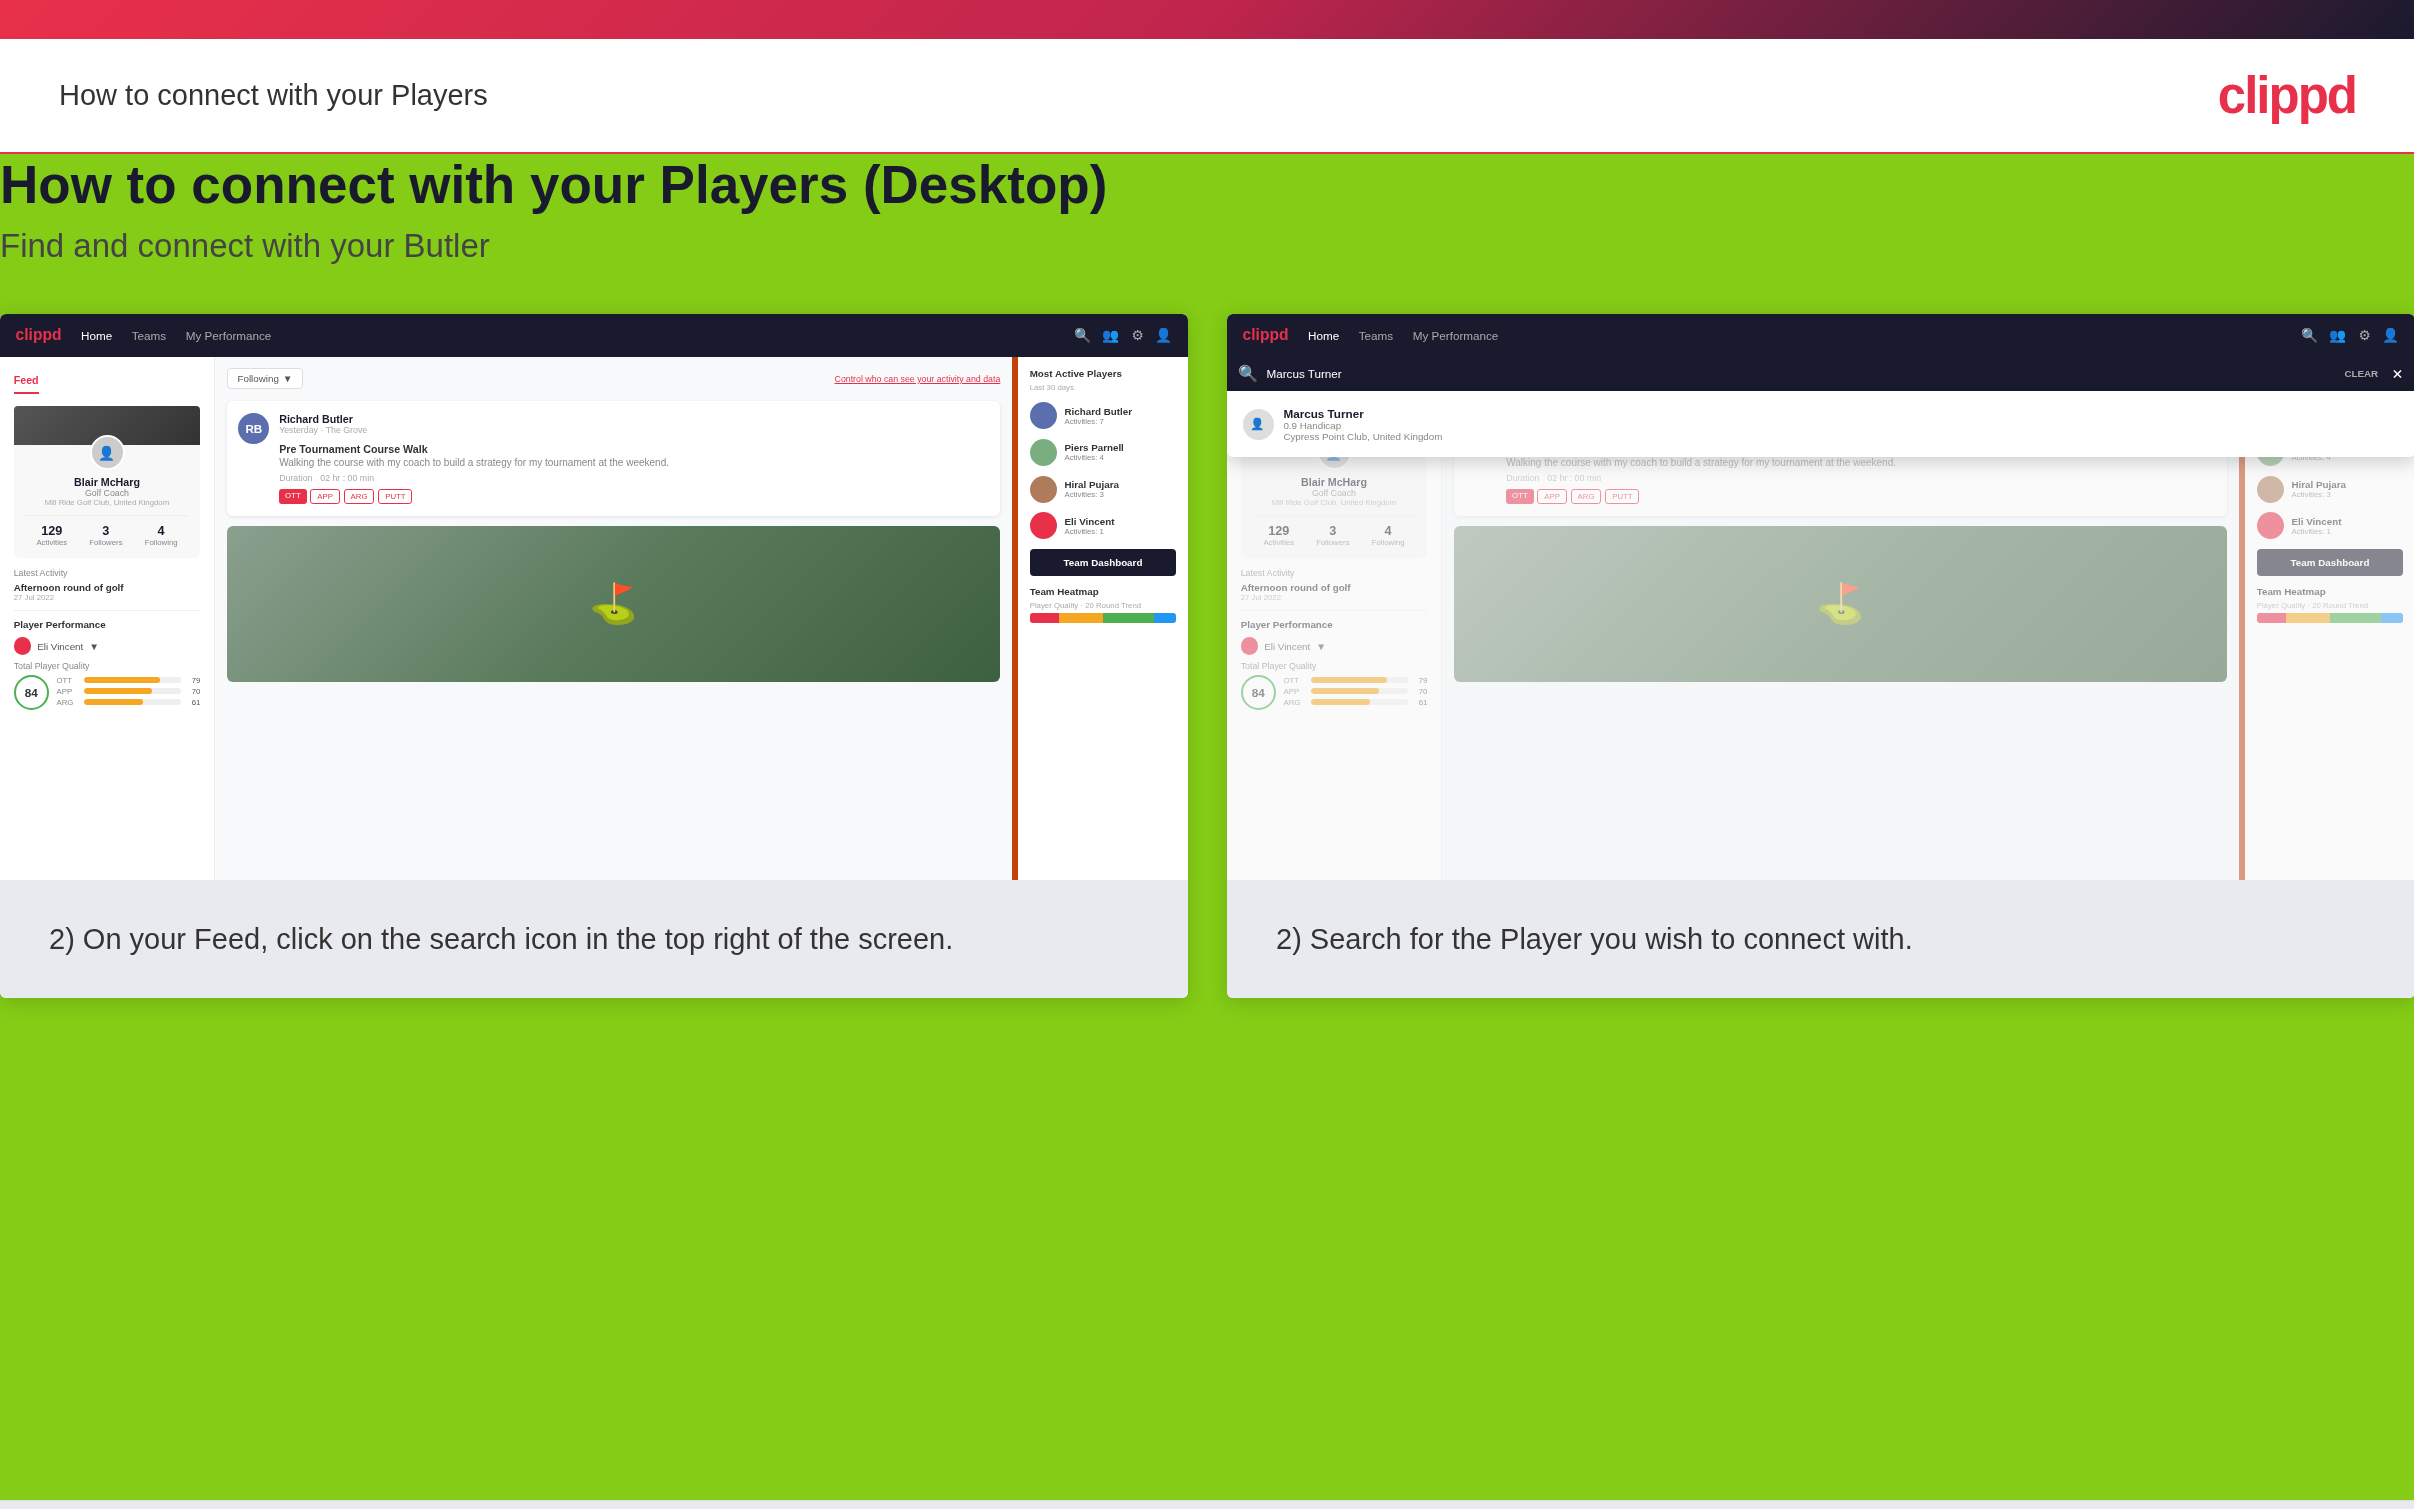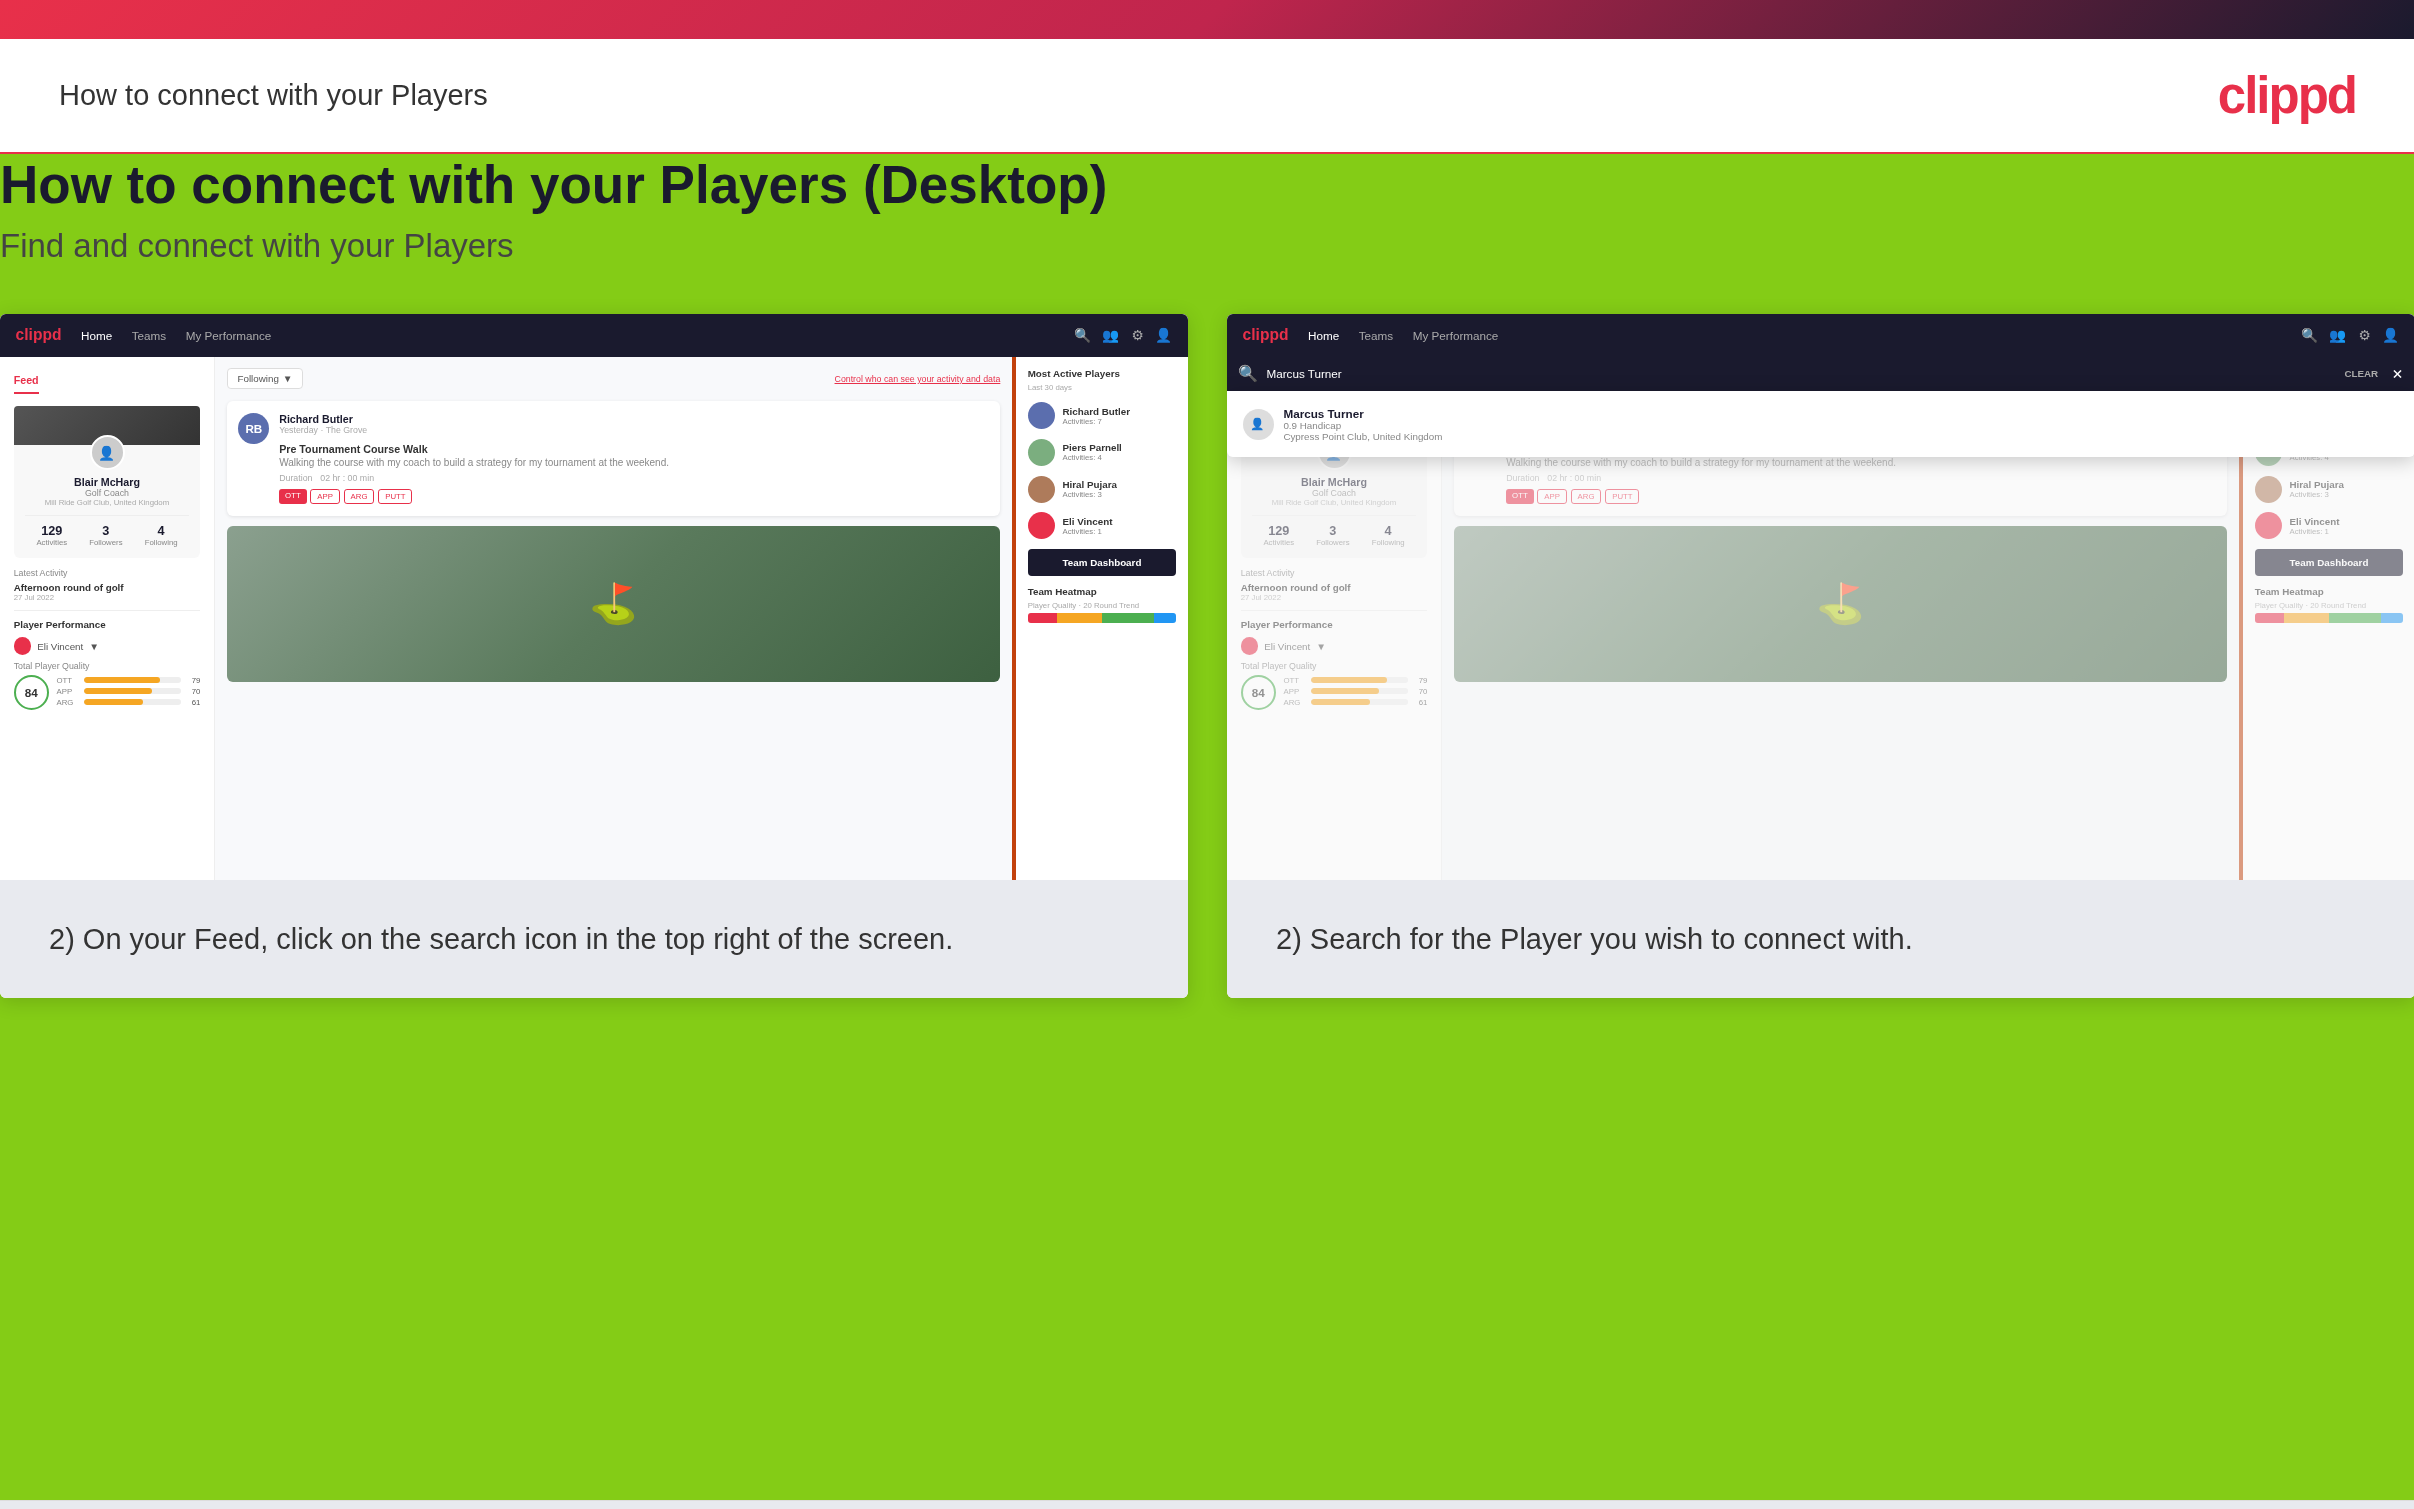--- a/index.html
+++ b/index.html
@@ -440,21 +440,21 @@
     .tag.outline {
       background: transparent;
       border: 1px solid #e8304a;
       color: #e8304a;
     }
 
     
     .mini-right {
       width: 176px;
       background: #fff;
-      border-left: 4px solid #c2410c;
+      border-left: 6px solid #c2410c;
       padding: 11.7px;
       flex-shrink: 0;
     }
 
     .most-active-title {
       font-size: 9.8px;
       font-weight: 600;
       color: #333;
       margin-bottom: 3.9px;
     }
@@ -631,21 +631,21 @@
 
 <div class="header">
   <span class="header-title">How to connect with your Players</span>
   <span class="logo">clippd</span>
 </div>
 
 <div class="main-content">
 
   <div class="page-header">
     <h1>How to connect with your Players (Desktop)</h1>
-    <p>Find and connect with your Players</p>
+    <p>Find and connect with your Butler</p>
   </div>
 
   <div class="screenshots-row">
 
     <div class="screenshot-box">
       <div class="mini-app">
 
         <div class="mini-nav">
           <span class="mini-logo">clippd</span>
           <span class="mini-nav-item active">Home</span>

